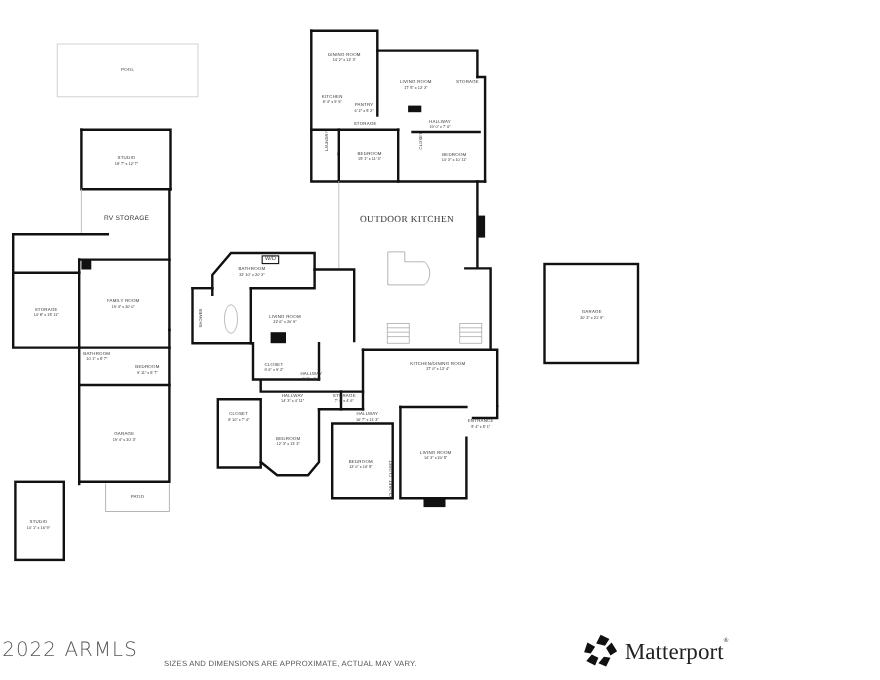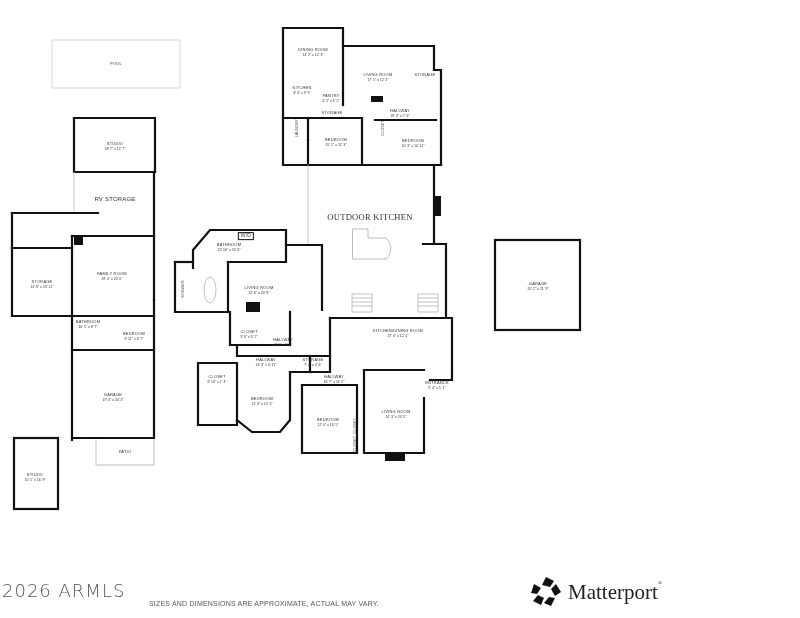--- a/index.html
+++ b/index.html
@@ -170,21 +170,21 @@
       <span class="n">STORAGE</span>
     </div>
     <div class="lbl" style="left: 336px; top: 142px;">
       <span class="n">BEDROOM</span>
       <span class="d">15' 1" x 11' 3"</span>
     </div>
     <div class="lbl" style="left: 413px; top: 143px;">
       <span class="n">BEDROOM</span>
       <span class="d">10' 3" x 10' 11"</span>
     </div>
-    <div class="lbl xl" style="left: 370px; top: 218px;">
+    <div class="lbl xl" style="left: 370px; top: 200px;">
       <span class="n">OUTDOOR KITCHEN</span>
     </div>
     <div class="lbl" style="left: 229px; top: 247px;">
       <span class="n">BATHROOM</span>
       <span class="d">22' 10" x 20' 3"</span>
     </div>
     <div class="lbl" style="left: 259px; top: 290px;">
       <span class="n">LIVING ROOM</span>
       <span class="d">22' 6" x 20' 9"</span>
     </div>
@@ -249,21 +249,21 @@
       <span class="n" style="font-size:3.6px">CLOSET</span>
     </div>
     <div class="lbl vert" style="left: 297px; top: 128px;">
       <span class="n" style="font-size:3.6px">LAUNDRY</span>
     </div>
     <div class="lbl" style="left: 246px; top: 236px; border: 1.2px solid rgb(17, 17, 17); padding: 0px 2px; background: rgb(255, 255, 255);">
       <span class="n" style="font-size:5px">W/D</span>
     </div>
   </div>
 
-<div id="footer-left">2026 ARMLS</div>
+<div id="footer-left">2022 ARMLS</div>
 <div id="footer-note">SIZES AND DIMENSIONS ARE APPROXIMATE, ACTUAL MAY VARY.</div>
 <div id="brand">
   <svg width="32" height="32" viewBox="0 0 32 32">
     <g fill="#111">
       <polygon points="16,1 24,5 20,11 12,9"></polygon>
       <polygon points="26,8 31,16 25,20 21,13"></polygon>
       <polygon points="25,22 21,30 14,27 19,21"></polygon>
       <polygon points="11,29 3,25 8,19 14,22"></polygon>
       <polygon points="1,17 4,8 11,12 7,18"></polygon>
     </g>

